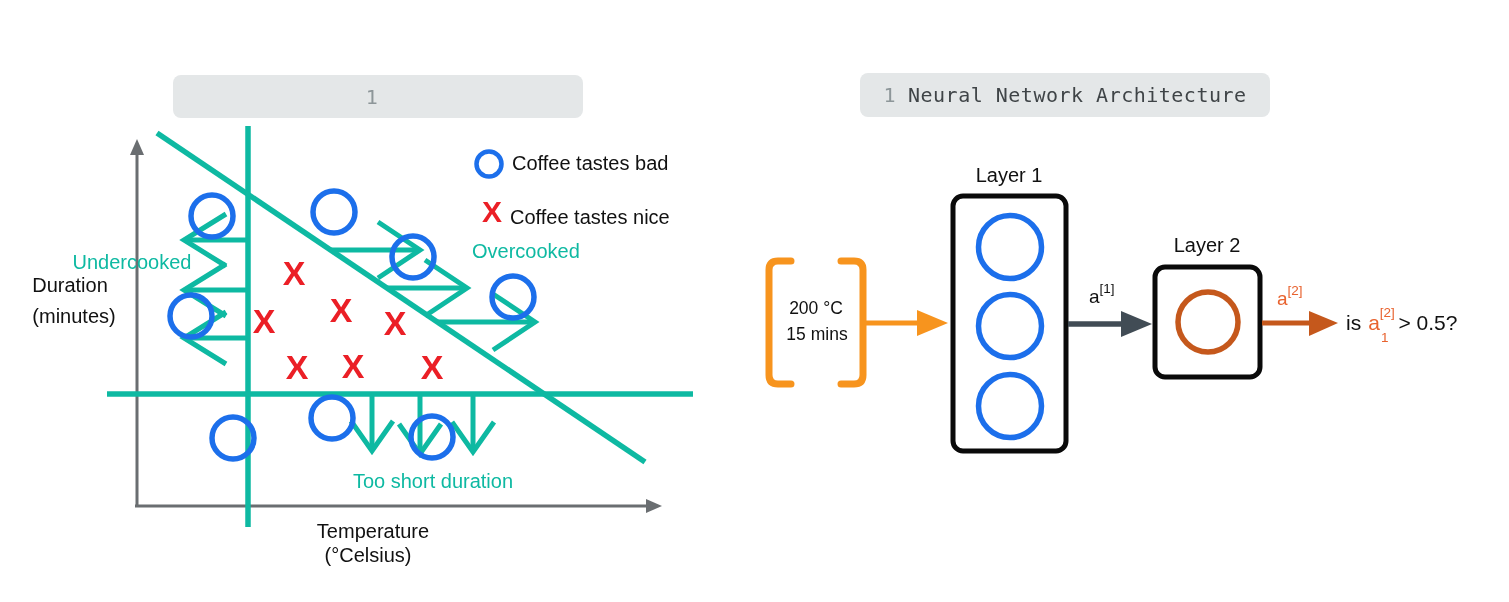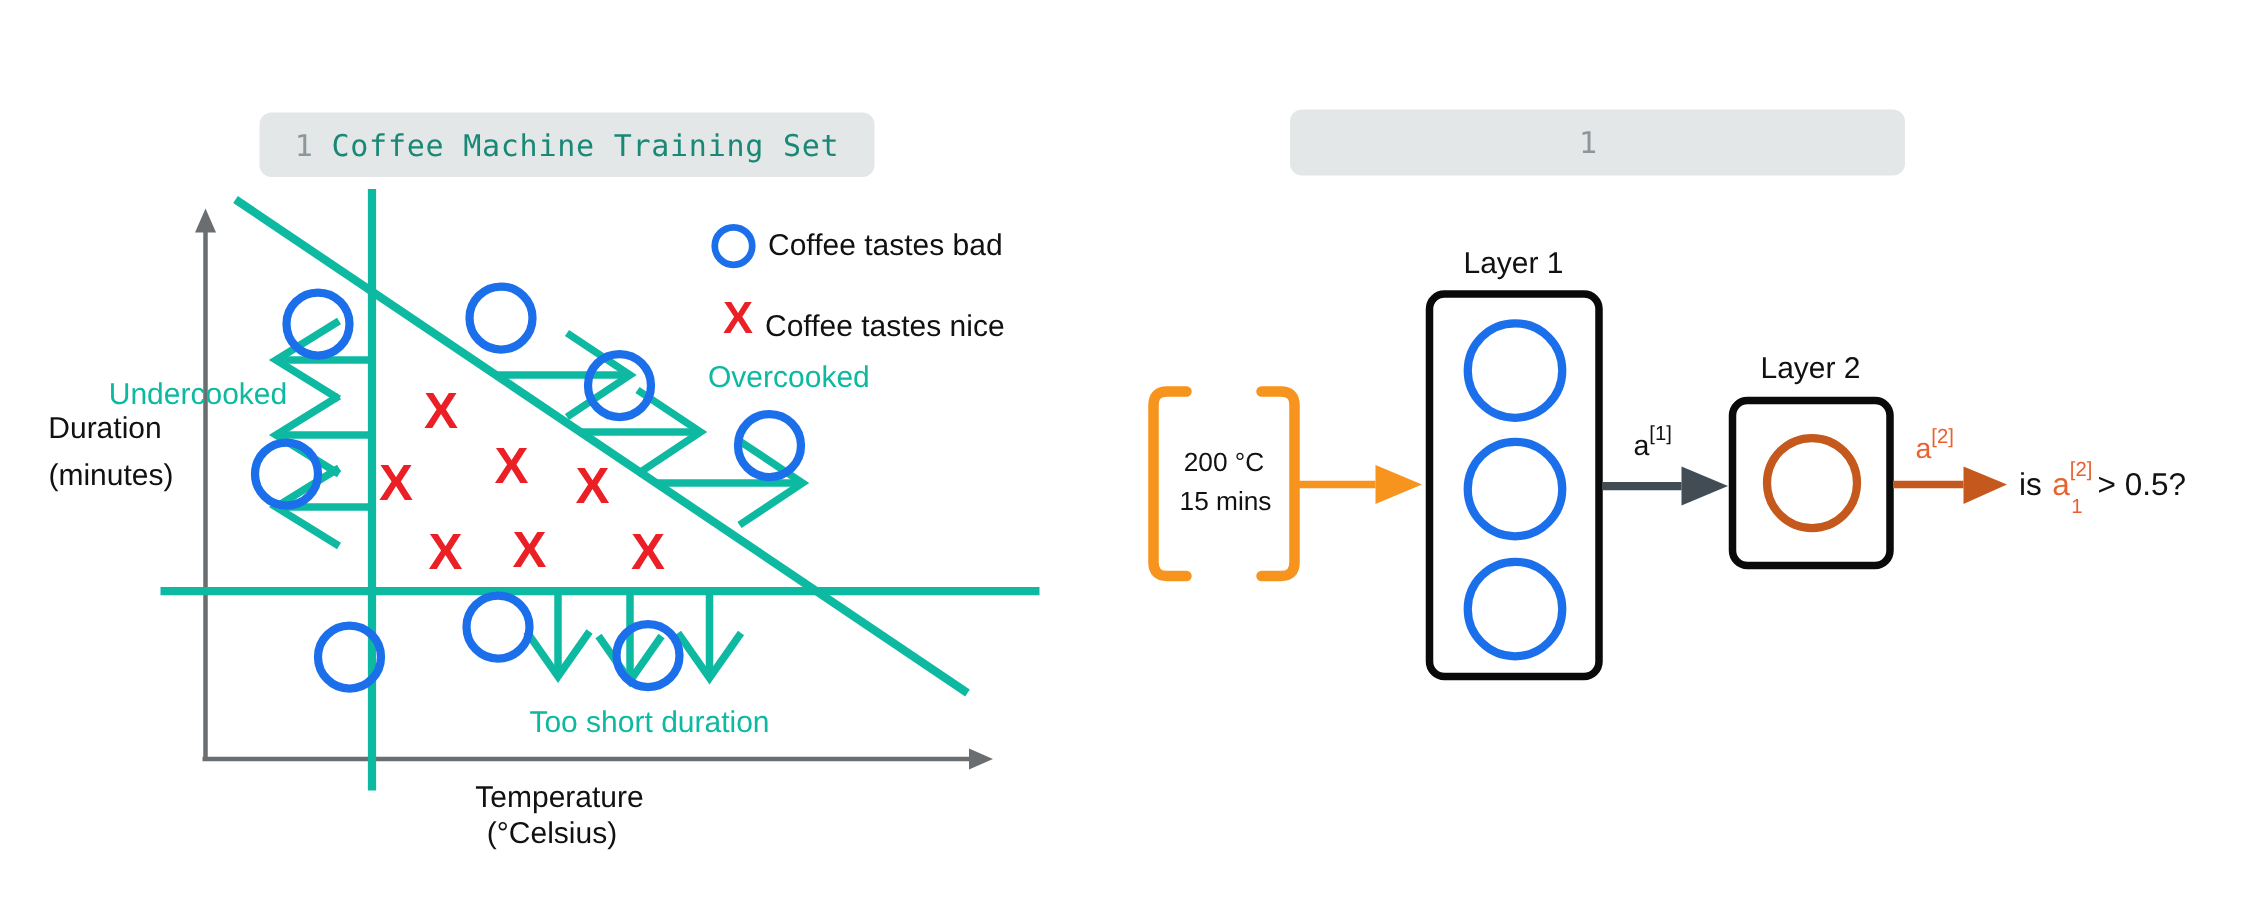--- a/index.html
+++ b/index.html
@@ -157,19 +157,19 @@
 
       <text class="act orange-txt" x="1277" y="305"><tspan>a</tspan><tspan class="script" dy="-10">[2]</tspan></text>
       <line class="arr-rust" x1="1262" y1="323" x2="1309" y2="323"></line>
       <polygon class="arr-rust-head" points="1309,311 1338,323 1309,336"></polygon>
 
       <text class="q" x="1346" y="330"><tspan class="black-txt">is</tspan><tspan class="orange-txt" dx="7">a</tspan><tspan class="orange-txt script" dy="-13">[2]</tspan><tspan class="orange-txt script" dx="-14" dy="25">1</tspan><tspan class="black-txt" dx="10" dy="-12">&gt; 0.5?</tspan></text>
     </g>
   </svg>
 
   <div class="pill pill-left">
-    <span class="num">1</span><span class="txt">Coffee Machine Training Set</span>
+    <span class="num">1</span>
   </div>
   <div class="pill pill-right">
-    <span class="num">1</span>
+    <span class="num">1</span><span class="txt">Neural Network Architecture</span>
   </div>
 
 </div>
 
 </body></html>

